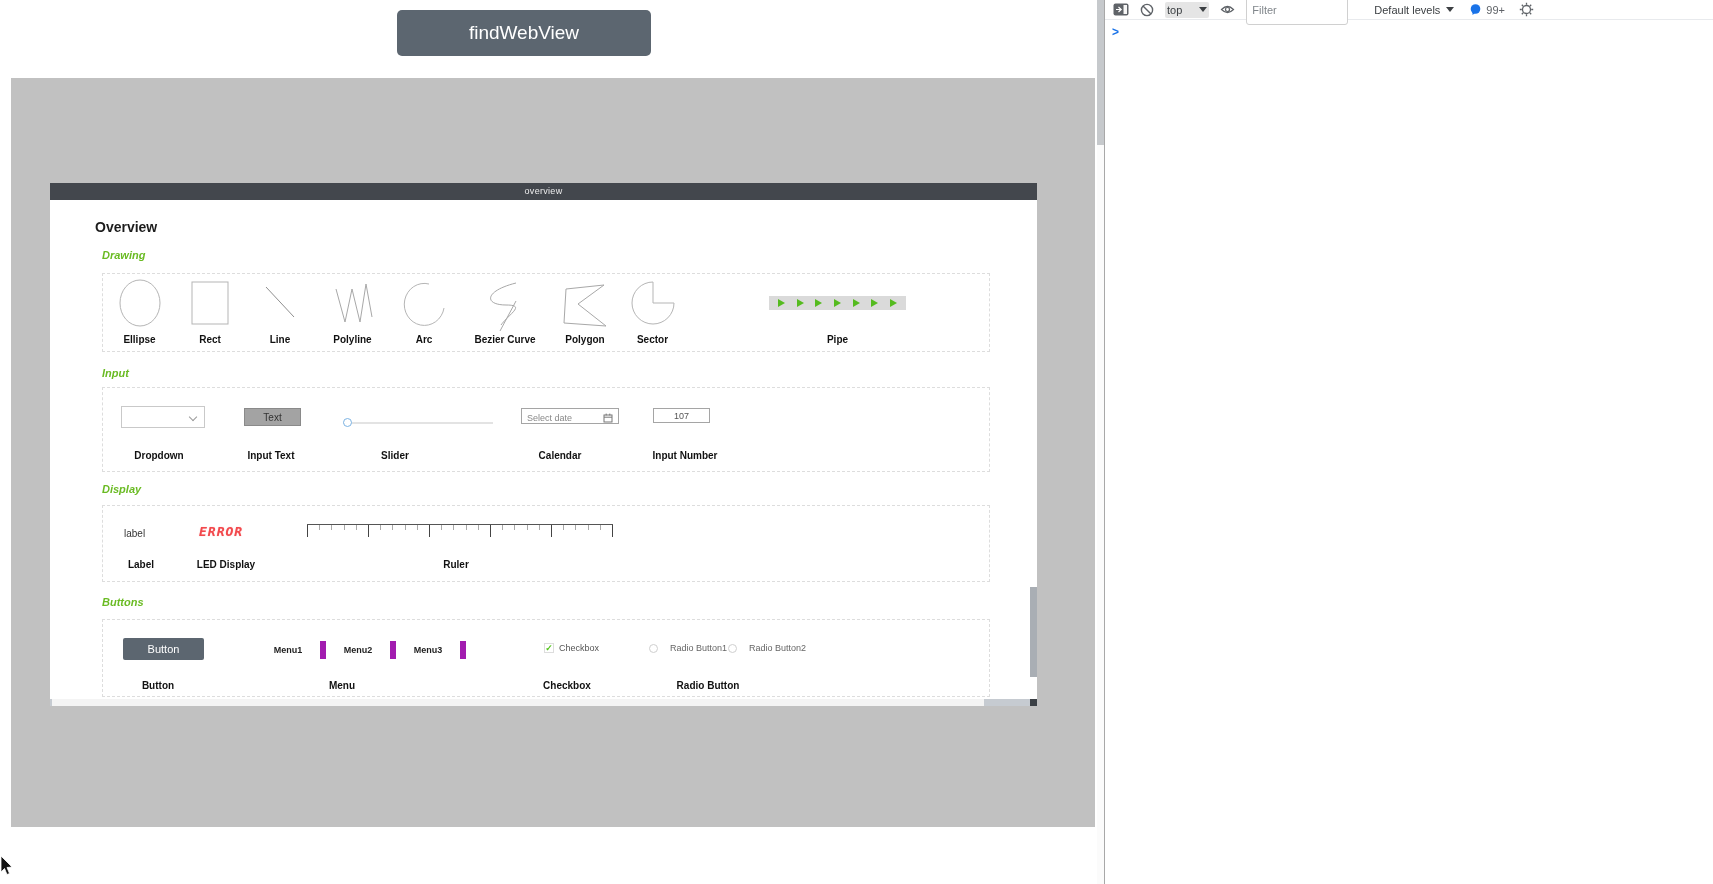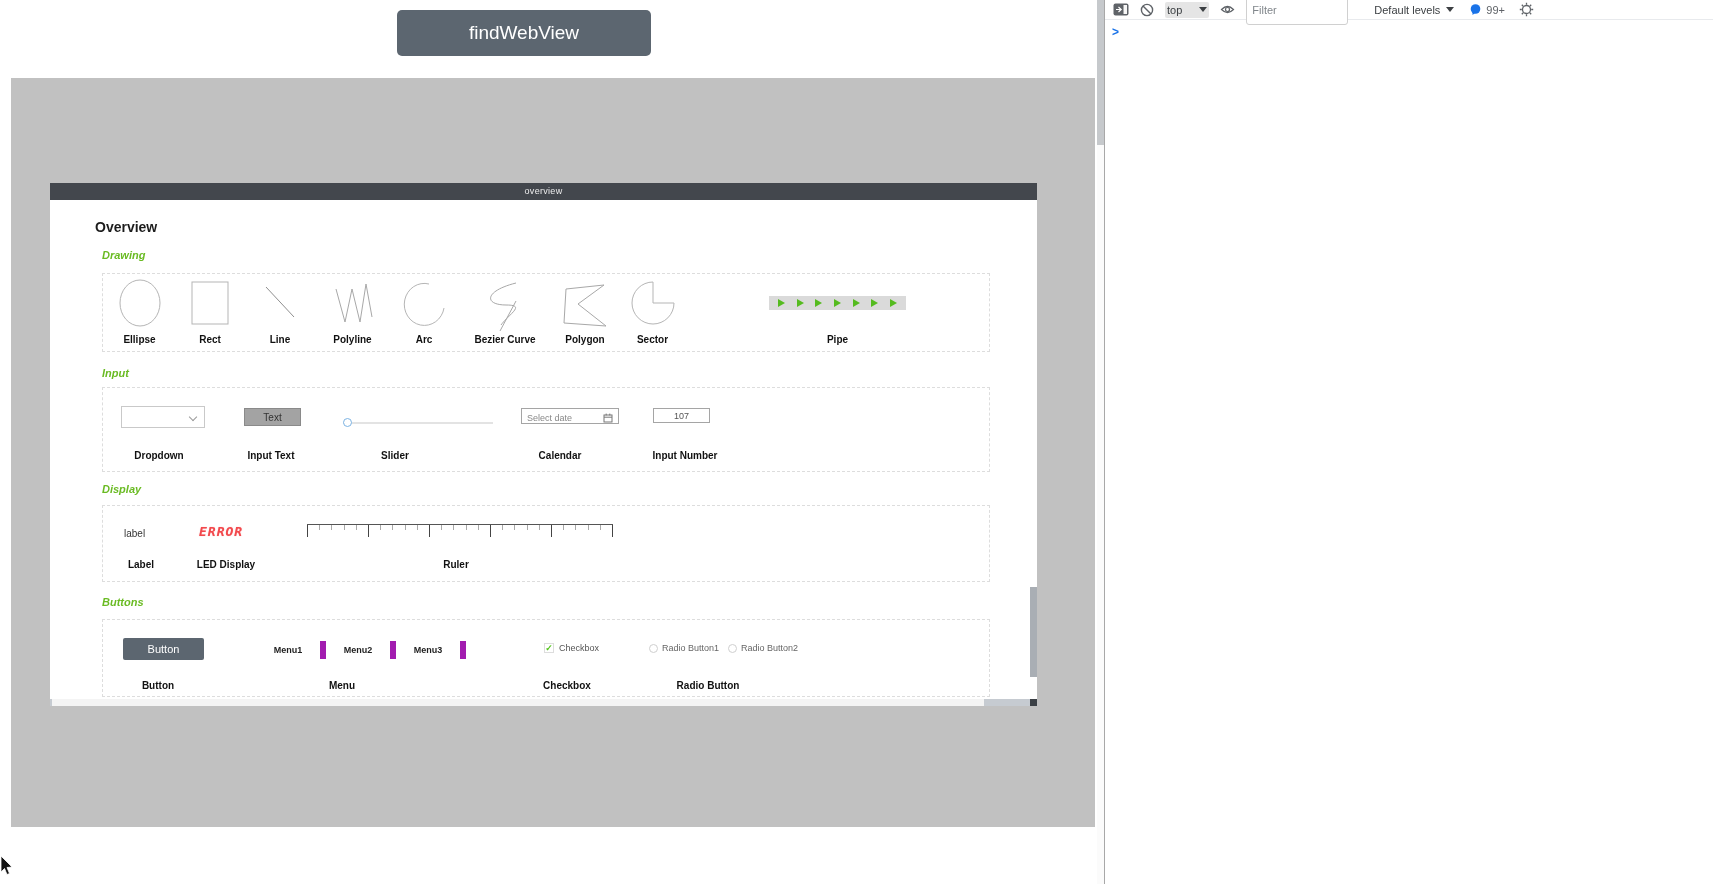--- a/index.html
+++ b/index.html
@@ -136,21 +136,21 @@
   }
   .checkbox-wrap { position:absolute; left:441px; top:23px; display:flex; align-items:center; cursor:pointer; }
   .checkbox-box {
     width:10px; height:10px; border:1px solid #ddd; background:#fff;
     font-size:9px; line-height:9px; color:#52c41a; font-weight:bold; text-align:center;
   }
   .checkbox-wrap .cb-label { font-size:9px; color:#555; margin-left:5px; }
   .radio-wrap { position:absolute; top:23px; display:flex; align-items:center; cursor:pointer; }
   .radio-wrap.r1 { left:546px; } .radio-wrap.r2 { left:625px; }
   .radio-circle { width:9px; height:9px; border:1px solid #cfcfcf; border-radius:50%; background:#fff; }
-  .radio-wrap .rd-label { font-size:9px; color:#666; margin-left:4px; }
+  .radio-wrap .rd-label { font-size:9px; color:#666; margin-left:12px; }
 
   
   .panel-vthumb { position:absolute; right:0; top:404px; width:7px; height:90px; background:#a9aeb4; cursor:pointer; }
   .hbar { position:absolute; left:50px; top:699px; width:980px; height:7px; background:#c6cbd1; }
   .hbar-thumb { position:absolute; left:2px; top:0; width:932px; height:7px; background:#f4f4f4; cursor:pointer; }
   .scroll-corner { position:absolute; left:1030px; top:699px; width:7px; height:7px; background:#3b4045; }
 
   
   .page-scrollbar { position:absolute; left:1097px; top:0; width:7px; height:884px; background:#fbfbfb; }
   .page-scroll-thumb { position:absolute; left:0; top:0; width:7px; height:145px; background:#c6c9cc; cursor:pointer; }

